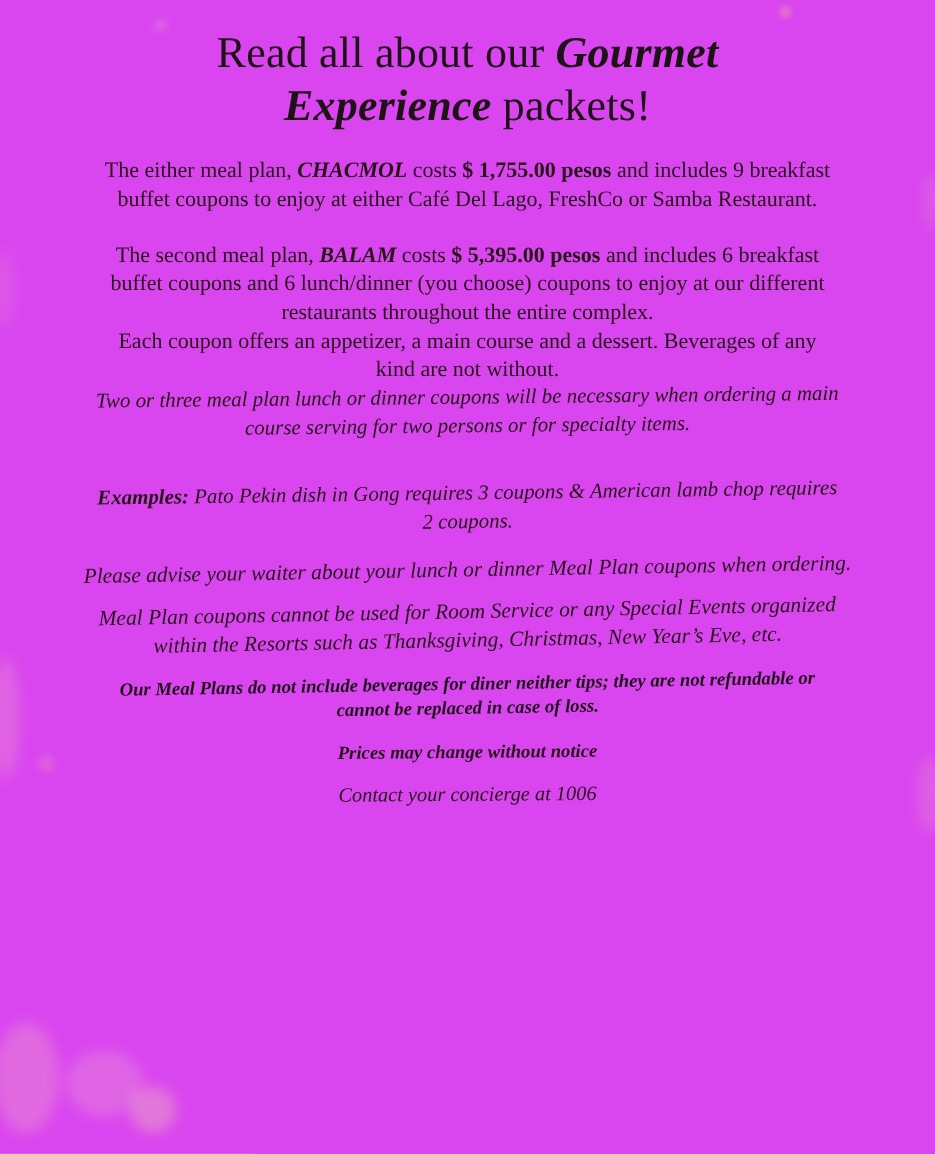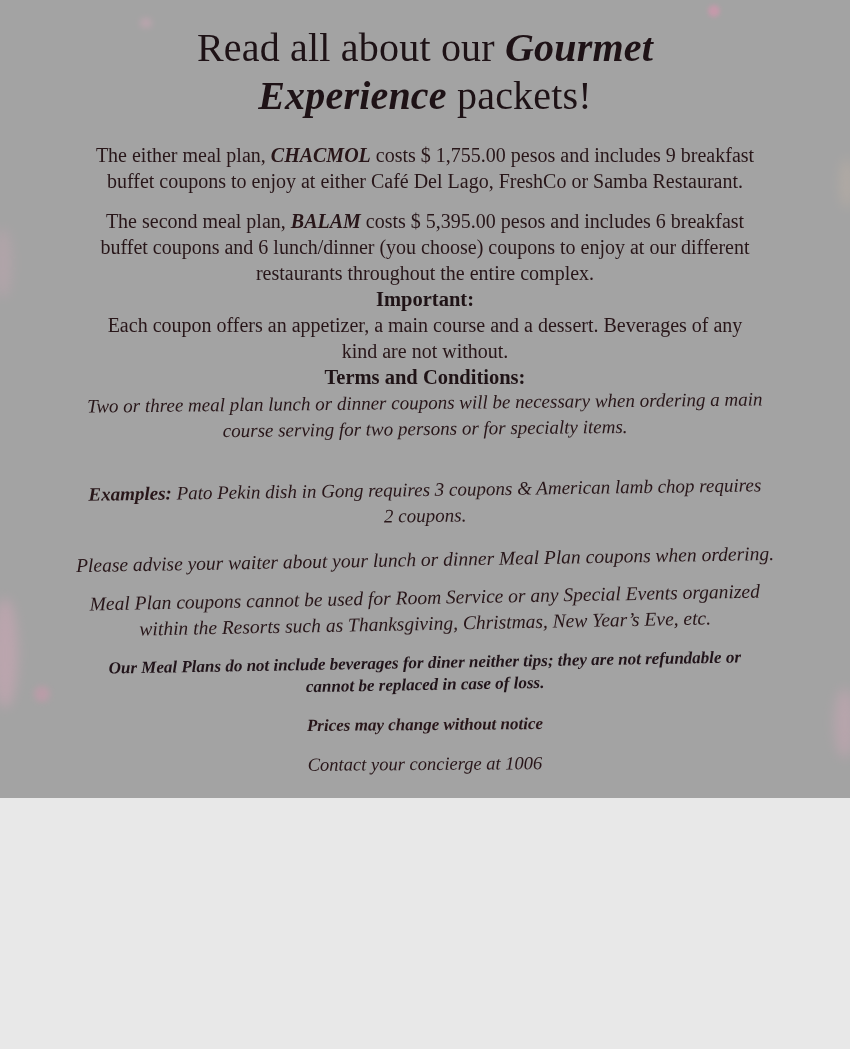--- a/index.html
+++ b/index.html
@@ -1,45 +1,45 @@
 <!DOCTYPE html>
 <html><head>
 <meta charset="utf-8">
 <style>
   html, body { margin: 0; padding: 0; background: #e8e8e8; }
   .paper {
     position: relative;
     width: 850px;
-    height: 798px;
+    height: 1049px;
     margin: 0 auto;
-    background: #a3a3a3;
+    background: #d946ef;
     color: #281619;
     font-family: "Liberation Serif", "DejaVu Serif", serif;
     overflow: hidden;
   }
   .content {
     position: relative;
     padding: 24px 40px 0 40px;
     text-align: center;
     z-index: 2;
   }
   .pre { white-space: pre-line; }
   .title {
     margin: 0;
     font-size: 40px;
     line-height: 48px;
     font-weight: 400;
     color: #1e1216;
     letter-spacing: 0.2px;
   }
   .bi { font-weight: 700; font-style: italic; }
-  .b  { font-weight: 400; text-align: right; }
+  .b  { font-weight: 700; text-align: right; }
   .para { margin: 0; font-size: 20px; line-height: 26px; }
   .mt-title-gap { margin-top: 22px; }
-  .mt14 { margin-top: 14px; }
+  .mt14 { margin-top: 25px; }
   .mt16 { margin-top: 16px; }
   .mt15 { margin-top: 15px; }
   .sect-head {
     margin: 0;
     font-size: 20.5px;
     line-height: 26px;
     font-weight: 700;
     color: #1f1316;
   }
   .italic-body { font-style: italic; font-size: 19px; line-height: 26px; }
@@ -129,27 +129,25 @@
     <h1 class="title pre"><span>Read all about our </span><span class="bi">Gourmet
 Experience</span><span> packets!</span></h1>
 
     <p class="para pre mt-title-gap"><span>The either meal plan, </span><span class="bi">CHACMOL</span><span> costs </span><span class="b">$ 1,755.00 pesos</span><span> and includes 9 breakfast
 buffet coupons to enjoy at either Café Del Lago, FreshCo or Samba Restaurant.</span></p>
 
     <p class="para pre mt14"><span>The second meal plan, </span><span class="bi">BALAM</span><span> costs </span><span class="b">$ 5,395.00 pesos</span><span> and includes 6 breakfast
 buffet coupons and 6 lunch/dinner (you choose) coupons to enjoy at our different
 restaurants throughout the entire complex.</span></p>
 
-    <h2 class="sect-head mt14">Important:</h2>
 
 
     <p class="para pre">Each coupon offers an appetizer, a main course and a dessert. Beverages of any
 kind are not without.</p>
 
-    <h2 class="sect-head mt15">Terms and Conditions:</h2>
     <p class="para pre italic-body terms-body">Two  or three meal plan lunch or dinner coupons will be necessary when ordering a main
 course serving  for two persons or for specialty items.</p>
 
     <p class="para pre examples"><span class="bi">Examples:</span><span> Pato Pekin dish in Gong requires 3 coupons &amp; American lamb chop requires
 2 coupons.</span></p>
 
     <p class="para pre advise">Please advise your waiter about your lunch or dinner Meal Plan coupons when ordering.</p>
 
     <p class="para pre room">Meal Plan coupons cannot be used for Room Service or any Special Events organized
 within the Resorts such as Thanksgiving, Christmas, New Year’s Eve, etc.</p>

